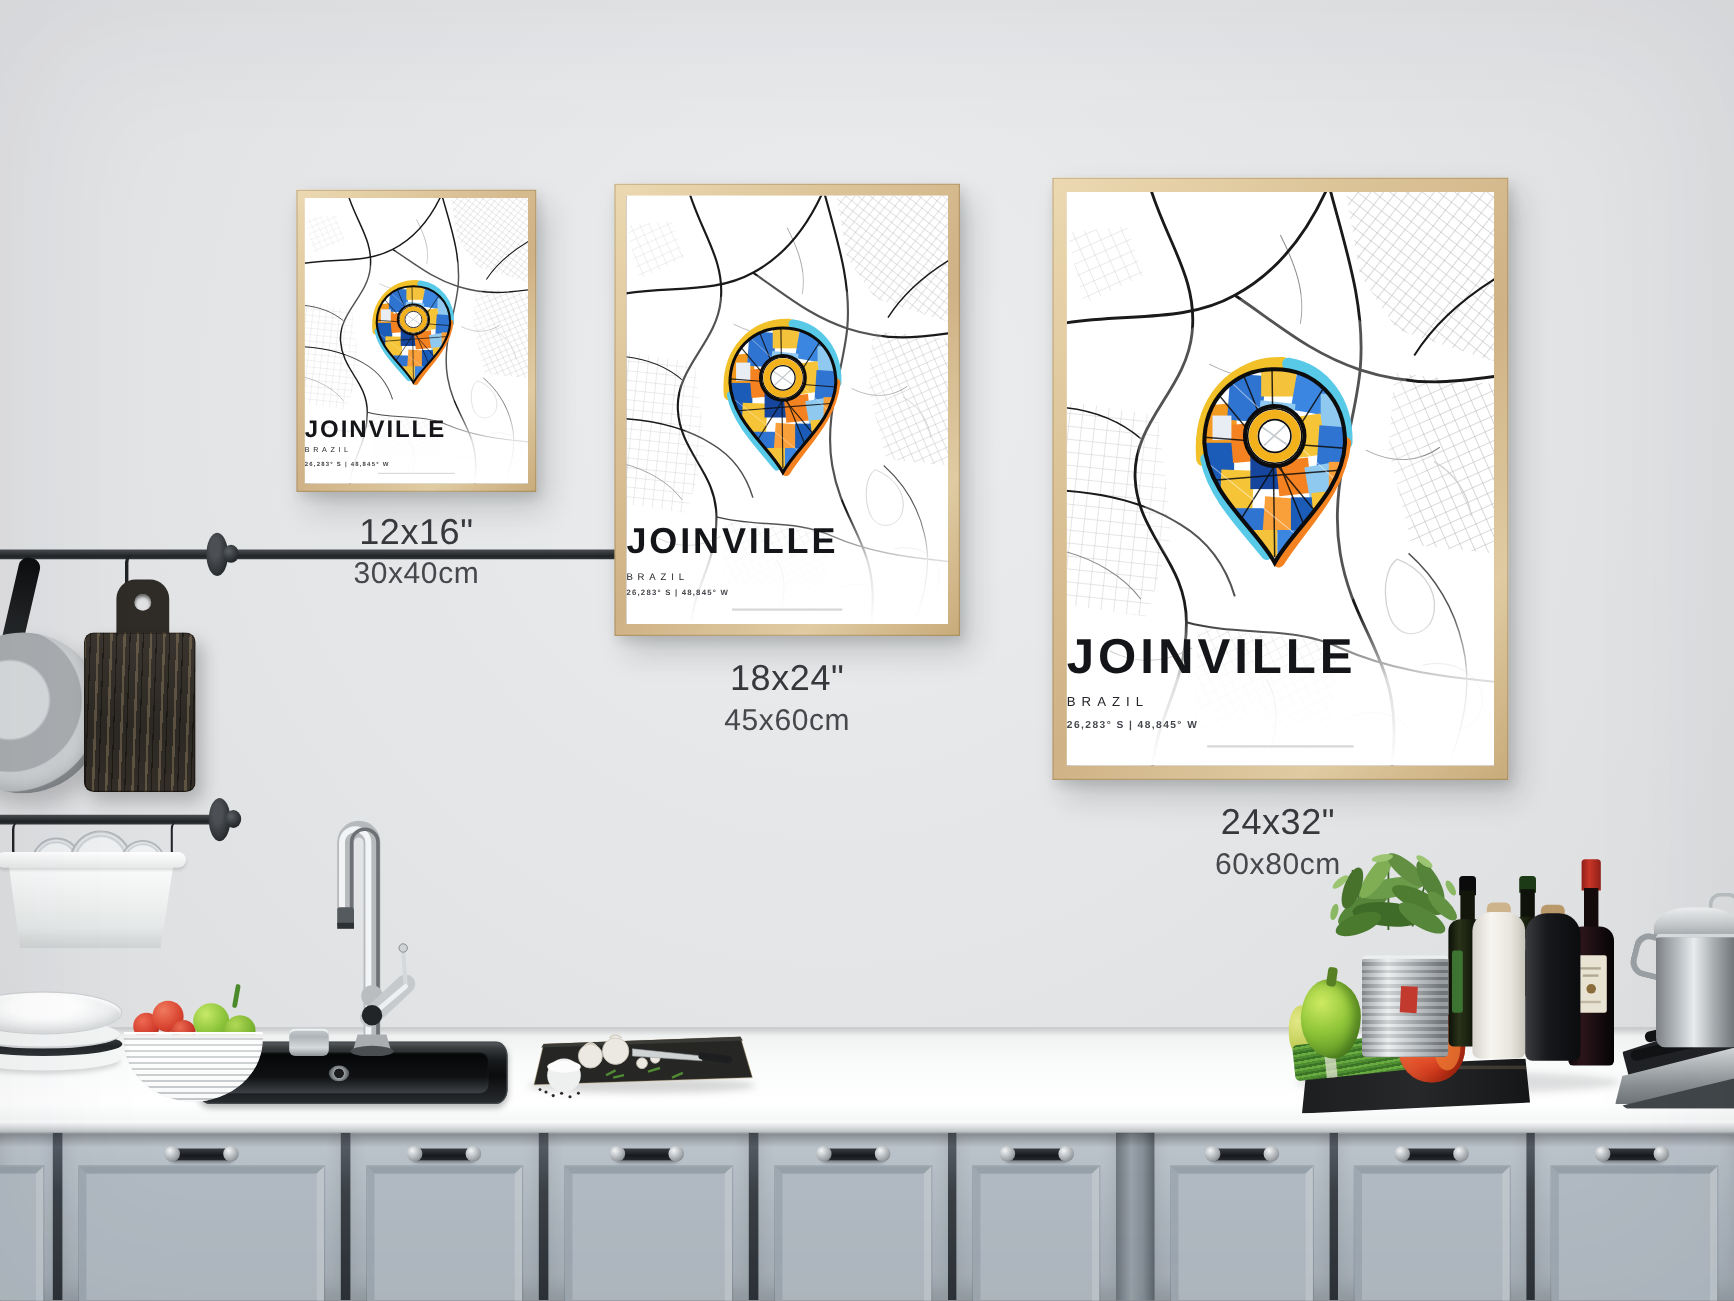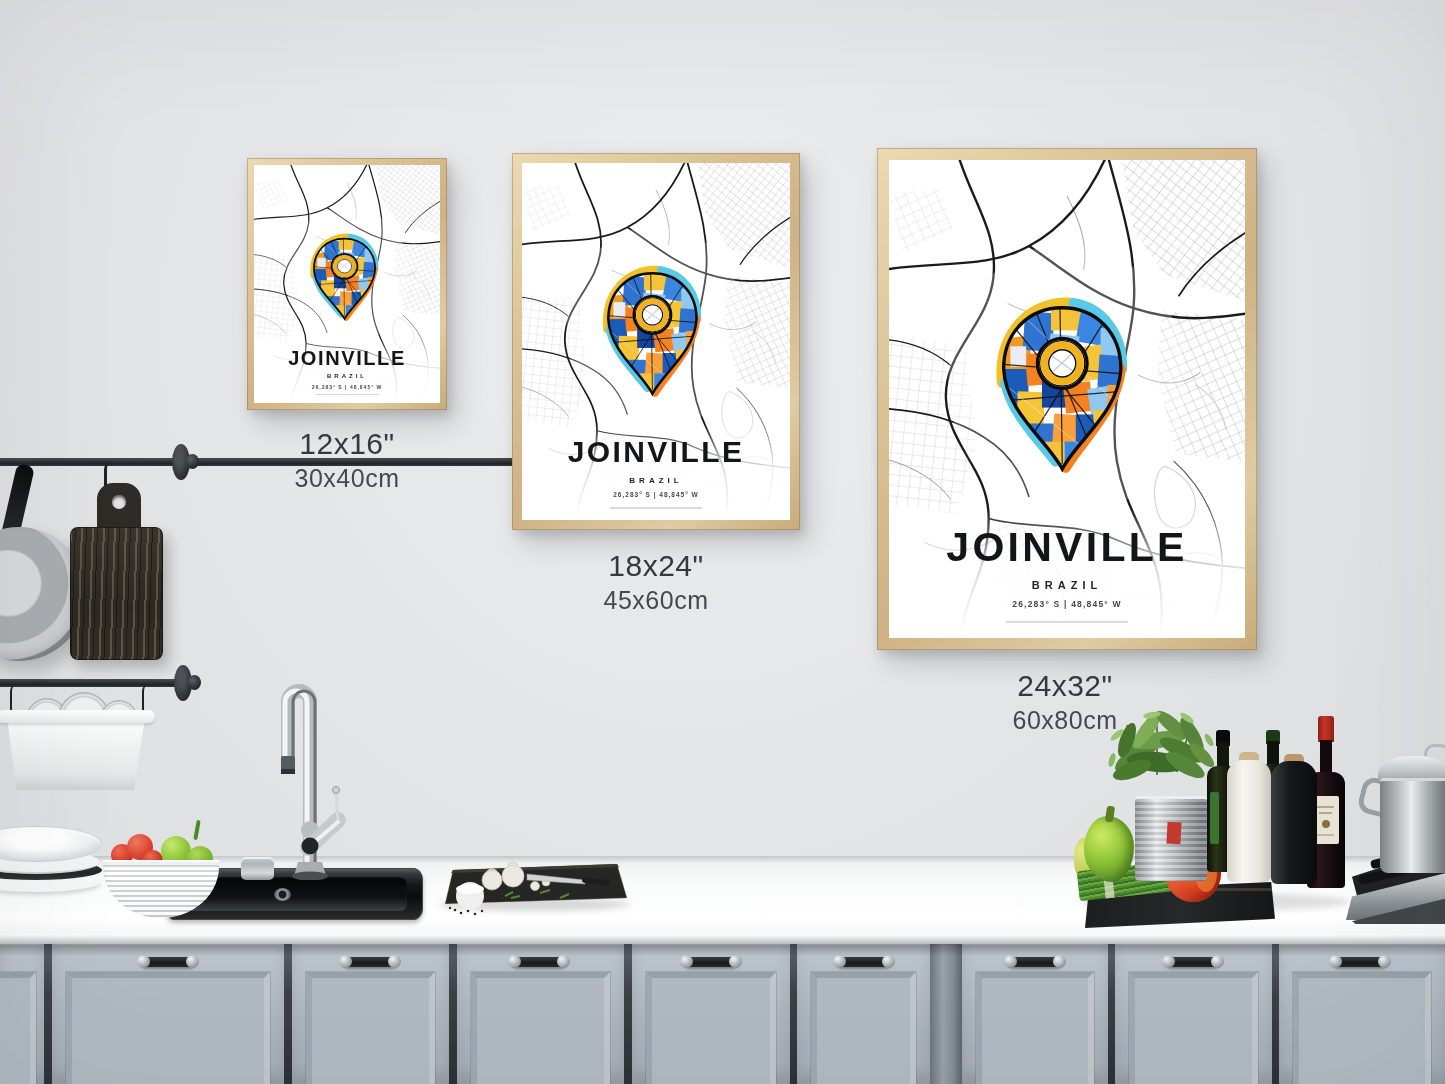--- a/index.html
+++ b/index.html
@@ -18,23 +18,23 @@
       inset 0 0 0 1px rgba(120,95,55,.35);}
   .poster-inner{position:absolute;background:#fff;overflow:hidden;
     box-shadow:inset 2px 3px 7px rgba(0,0,0,.22), inset -1px -2px 4px rgba(0,0,0,.12);}
   .p-small{left:247px;top:158px;width:200px;height:252px;}
   .p-small .poster-inner{inset:7px;}
   .p-med{left:512px;top:153px;width:288px;height:377px;}
   .p-med .poster-inner{inset:10px;}
   .p-large{left:877px;top:148px;width:380px;height:502px;}
   .p-large .poster-inner{inset:12px;}
   .map-svg{position:absolute;inset:0;width:100%;height:100%;display:block;}
-  .ptxt{position:absolute;left:0;right:0;text-align:center;color:#141518;}
+  .ptxt{position:absolute;left:0;right:0;color:#141518;}
   .ptitle{top:76.8%;font-weight:bold;letter-spacing:.08em;line-height:1;}
-  .psub{top:87.6%;font-weight:bold;color:#232529;}
+  .psub{top:87.6%;font-weight:normal;color:#232529;}
   .pcoord{top:91.9%;font-weight:bold;color:#44474c;}
   .pfine{position:absolute;left:33%;width:34%;top:96.4%;height:2px;background:#cdced0;opacity:.75;}
   .p-small .ptitle{font-size:20px;} .p-small .psub{font-size:6px;letter-spacing:3px;}
   .p-small .pcoord{font-size:5px;letter-spacing:1px;} .p-small .pfine{height:1px;}
   .p-med .ptitle{font-size:30px;} .p-med .psub{font-size:8px;letter-spacing:4px;}
   .p-med .pcoord{font-size:6.5px;letter-spacing:1px;}
   .p-large .ptitle{font-size:41px;} .p-large .psub{font-size:11px;letter-spacing:5px;}
   .p-large .pcoord{font-size:8.5px;letter-spacing:1.2px;}
 
   

